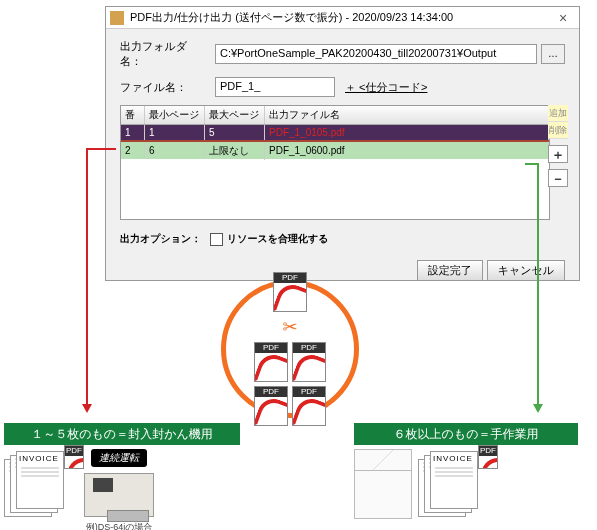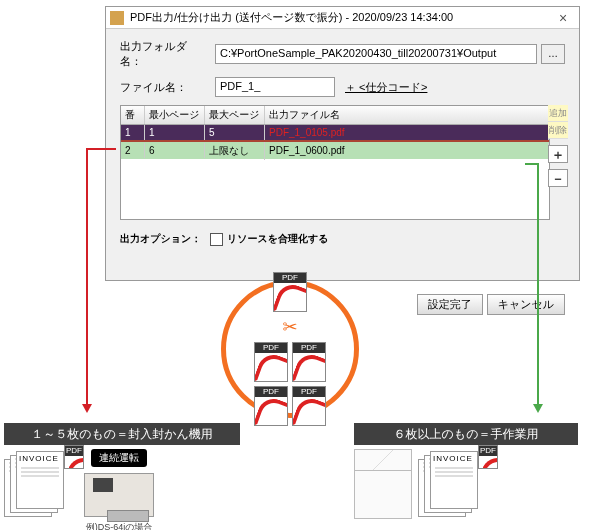--- a/index.html
+++ b/index.html
@@ -37,56 +37,56 @@
   .side-btns .sbtn { width: 20px; height: 17px; font-size: 9px; color: #888; text-align: center; line-height: 17px; border-bottom: 1px solid #ddd; background: #fef9c3; cursor: pointer; }
   .side-btns .sbtn.plus, .side-btns .sbtn.minus { margin-top: 6px; border: 1px solid #999; background: #fff; height: 18px; font-size: 13px; font-weight: bold; color: #333; }
 
   .opts { margin-top: 12px; font-weight: bold; }
   .orow { display: flex; align-items: center; margin-bottom: 4px; }
   .orow .olbl { width: 90px; font-size: 10px; }
   .orow .ck { width: 13px; height: 13px; border: 1px solid #555; margin-right: 4px; display: inline-flex; align-items: center; justify-content: center; font-size: 10px; background: #fff; }
   .orow .txt { font-size: 10px; }
 
   .footer { display: flex; justify-content: flex-end; gap: 4px; padding: 4px 14px 0 0; }
-  .btn { border: 1px solid #999; background: linear-gradient(#fefefe,#ddd); padding: 2px 10px; font-size: 11px; cursor: pointer; margin-top: 34px; }
+  .btn { border: 1px solid #999; background: linear-gradient(#fefefe,#ddd); padding: 2px 10px; font-size: 11px; cursor: pointer; }
 
   
   .arrow-red { position: absolute; left: 86px; top: 148px; width: 2px; height: 262px; background: #d31f26; }
   .arrow-red::before { content: ""; position: absolute; left: 0; top: 0; width: 30px; height: 2px; background: #d31f26; }
   .arrow-red::after { content: ""; position: absolute; left: -4px; bottom: -8px; border: 5px solid transparent; border-top: 9px solid #d31f26; }
 
   .arrow-grn { position: absolute; right: 58px; top: 163px; width: 2px; height: 247px; background: #4aa84a; }
   .arrow-grn::before { content: ""; position: absolute; right: 0; top: 0; width: 14px; height: 2px; background: #4aa84a; }
   .arrow-grn::after { content: ""; position: absolute; left: -4px; bottom: -8px; border: 5px solid transparent; border-top: 9px solid #4aa84a; }
 
   
   .circle { position: absolute; left: 221px; top: 280px; width: 138px; height: 138px; border: 5px solid #f36f21; border-radius: 50%; background: #fff; display: flex; flex-wrap: wrap; align-content: center; justify-content: center; gap: 4px; padding: 14px; }
   .scissors { width: 100%; text-align: center; color: #f36f21; font-size: 18px; }
   .pdf-ico { width: 34px; height: 40px; border: 1px solid #888; background: #fff; position: relative; display: flex; flex-direction: column; }
   .pdf-ico .bar { background: #333; color: #fff; font-size: 8px; text-align: center; line-height: 10px; height: 10px; }
   .pdf-ico .swoosh { flex: 1; position: relative; overflow: hidden; }
   .pdf-ico .swoosh::before { content: ""; position: absolute; left: 2px; top: 2px; width: 26px; height: 26px; border: 4px solid #d22; border-right-color: transparent; border-bottom-color: transparent; border-radius: 50% 0 0 0; transform: rotate(20deg); }
 
   
-  .label-orange { position: absolute; height: 22px; background: #404040; color: #fff; font-size: 12px; display: flex; align-items: center; justify-content: center; padding: 0 6px; }
+  .label-orange { position: absolute; height: 22px; background: #15803d; color: #fff; font-size: 12px; display: flex; align-items: center; justify-content: center; padding: 0 6px; }
   .label-left { left: 4px; top: 423px; width: 236px; }
   .label-right { left: 354px; top: 423px; width: 224px; }
 
   .illu { position: absolute; top: 449px; width: 240px; height: 78px; display: flex; align-items: flex-start; gap: 6px; }
   .illu-left { left: 4px; }
   .illu-right { left: 354px; }
 
   .doc-stack { position: relative; width: 74px; height: 70px; }
   .doc { position: absolute; width: 48px; height: 58px; border: 1px solid #999; background: #fff; }
   .doc .hd { font-size: 8px; padding: 2px; letter-spacing: 1px; }
   .doc .ln { height: 2px; background: #ddd; margin: 2px 4px; }
   .d1 { left: 0; top: 10px; } .d2 { left: 6px; top: 6px; } .d3 { left: 12px; top: 2px; }
   .mini-pdf { position: absolute; right: -6px; top: -4px; width: 20px; height: 24px; }
 
-  .badge { background: #000; color: #fff; font-size: 10px; padding: 2px 8px; border-radius: 3px; display: inline-block; }
+  .badge { background: #000; color: #fff; font-size: 10px; padding: 2px 8px; border-radius: 3px; display: inline-block; font-style: italic; }
   .machine { width: 70px; height: 44px; background: #e8e4de; border: 1px solid #999; margin-top: 6px; position: relative; }
   .machine::before { content:""; position:absolute; left:8px; top:4px; width:20px; height:14px; background:#444; }
   .machine::after { content:""; position:absolute; right:4px; bottom:-6px; width:40px; height:10px; background:#bbb; border:1px solid #888; }
   .caption { font-size: 9px; color: #444; margin-top: 4px; }
 
   .envelope { width: 58px; height: 70px; border: 1px solid #bbb; background: #fafafa; position: relative; }
   .envelope::before { content:""; position:absolute; left:0; right:0; top:0; height:20px; border-bottom:1px solid #bbb; background: linear-gradient(135deg, transparent 49%, #ddd 50%, transparent 51%); }
 
   .col { display: flex; flex-direction: column; align-items: center; }
 </style>

